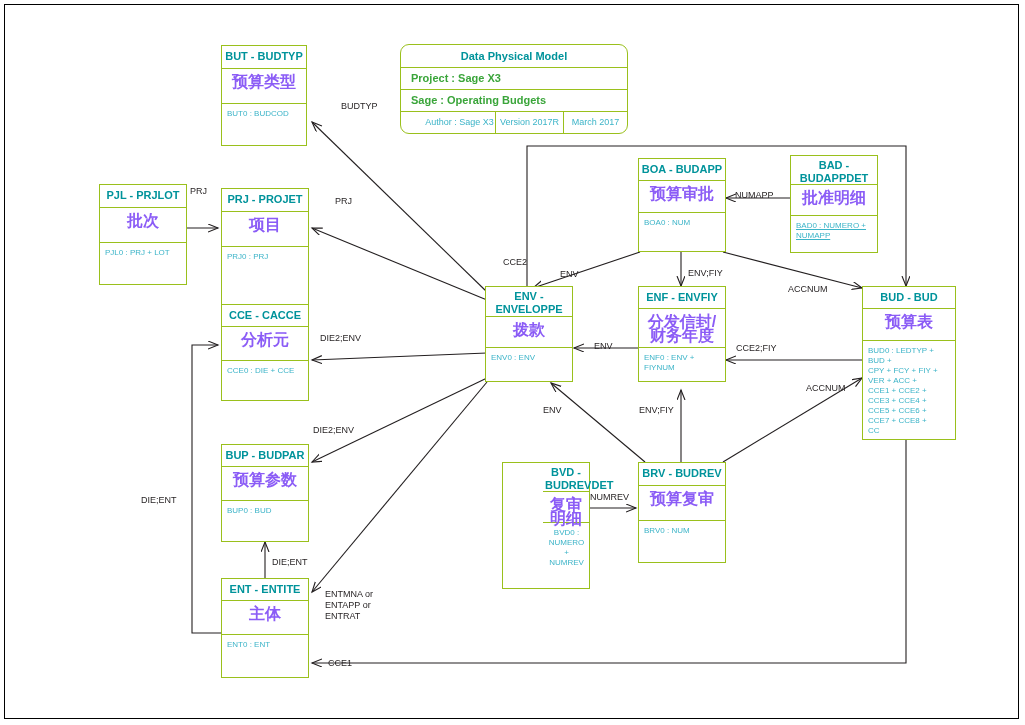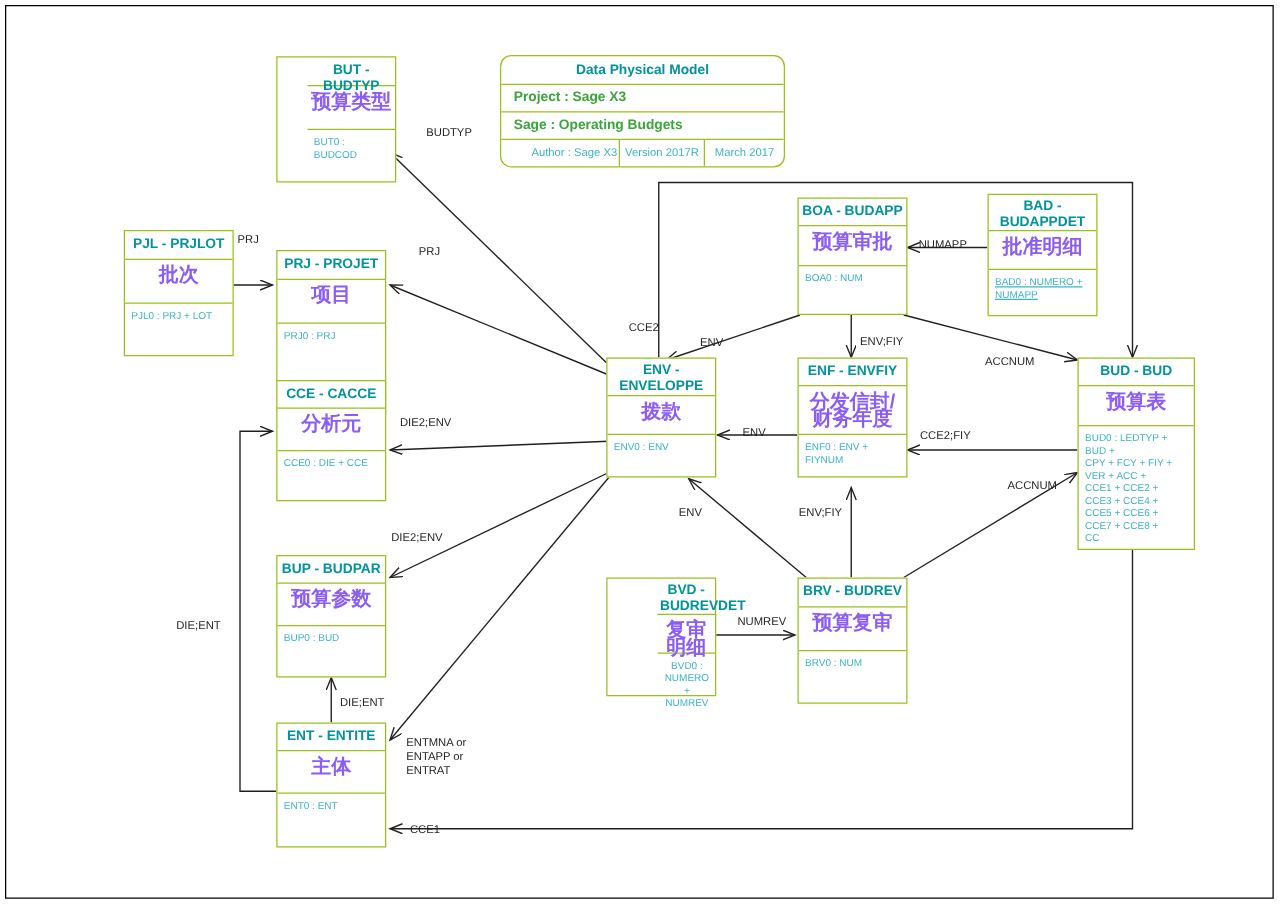--- a/index.html
+++ b/index.html
@@ -203,33 +203,33 @@
     <div class="l-row l-title">Data Physical Model</div>
     <div class="l-row l-proj">Project : Sage X3</div>
     <div class="l-row l-model">Sage   : Operating Budgets</div>
     <div class="l-foot">
       <div class="l-author">Author : Sage X3</div>
       <div class="l-version">Version 2017R</div>
       <div class="l-date">March 2017</div>
     </div>
   </div>
 
-  <div class="entity" style="left:221px; top:45px; width:96px; height:101px;padding-left:24px;">
+  <div class="entity" style="left:221px; top:45px; width:86px; height:101px;">
     <div class="e-title" style="height:23px;">BUT - BUDTYP</div>
     <div class="e-sub" style="height:35px;">预算类型</div>
     <div class="e-keys">BUT0 : BUDCOD</div>
   </div>
 
   <div class="entity" style="left:83px; top:184px; width:88px; height:101px;margin-left:16px;">
     <div class="e-title" style="height:23px;">PJL - PRJLOT</div>
     <div class="e-sub" style="height:35px;">批次</div>
     <div class="e-keys">PJL0 : PRJ + LOT</div>
   </div>
 
-  <div class="entity" style="left:221px; top:200px; width:88px; height:131px;">
+  <div class="entity" style="left:221px; top:188px; width:88px; height:131px;">
     <div class="e-title" style="height:23px;">PRJ - PROJET</div>
     <div class="e-sub" style="height:35px;">项目</div>
     <div class="e-keys">PRJ0 : PRJ</div>
   </div>
 
   <div class="entity" style="left:221px; top:304px; width:88px; height:97px;">
     <div class="e-title" style="height:22px;">CCE - CACCE</div>
     <div class="e-sub" style="height:34px;">分析元</div>
     <div class="e-keys">CCE0 : DIE + CCE</div>
   </div>
@@ -278,21 +278,21 @@
     <div class="e-keys">BUD0 : LEDTYP + BUD +
         CPY + FCY + FIY +
         VER + ACC +
         CCE1 + CCE2 +
         CCE3 + CCE4 +
         CCE5 + CCE6 +
         CCE7 + CCE8 +
         CC</div>
   </div>
 
-  <div class="entity tall-title" style="left:485px; top:462px; width:88px; height:95px;padding-left:40px;">
+  <div class="entity tall-title" style="left:502px; top:462px; width:88px; height:127px;padding-left:40px;">
     <div class="e-title" style="height:29px;">BVD - BUDREVDET</div>
     <div class="e-sub" style="height:31px;">复审明细</div>
     <div class="e-keys" style="text-align:center;">BVD0 : NUMERO +
 NUMREV</div>
   </div>
 
   <div class="entity" style="left:638px; top:462px; width:88px; height:101px;">
     <div class="e-title" style="height:23px;">BRV - BUDREV</div>
     <div class="e-sub" style="height:35px;">预算复审</div>
     <div class="e-keys">BRV0 : NUM</div>

